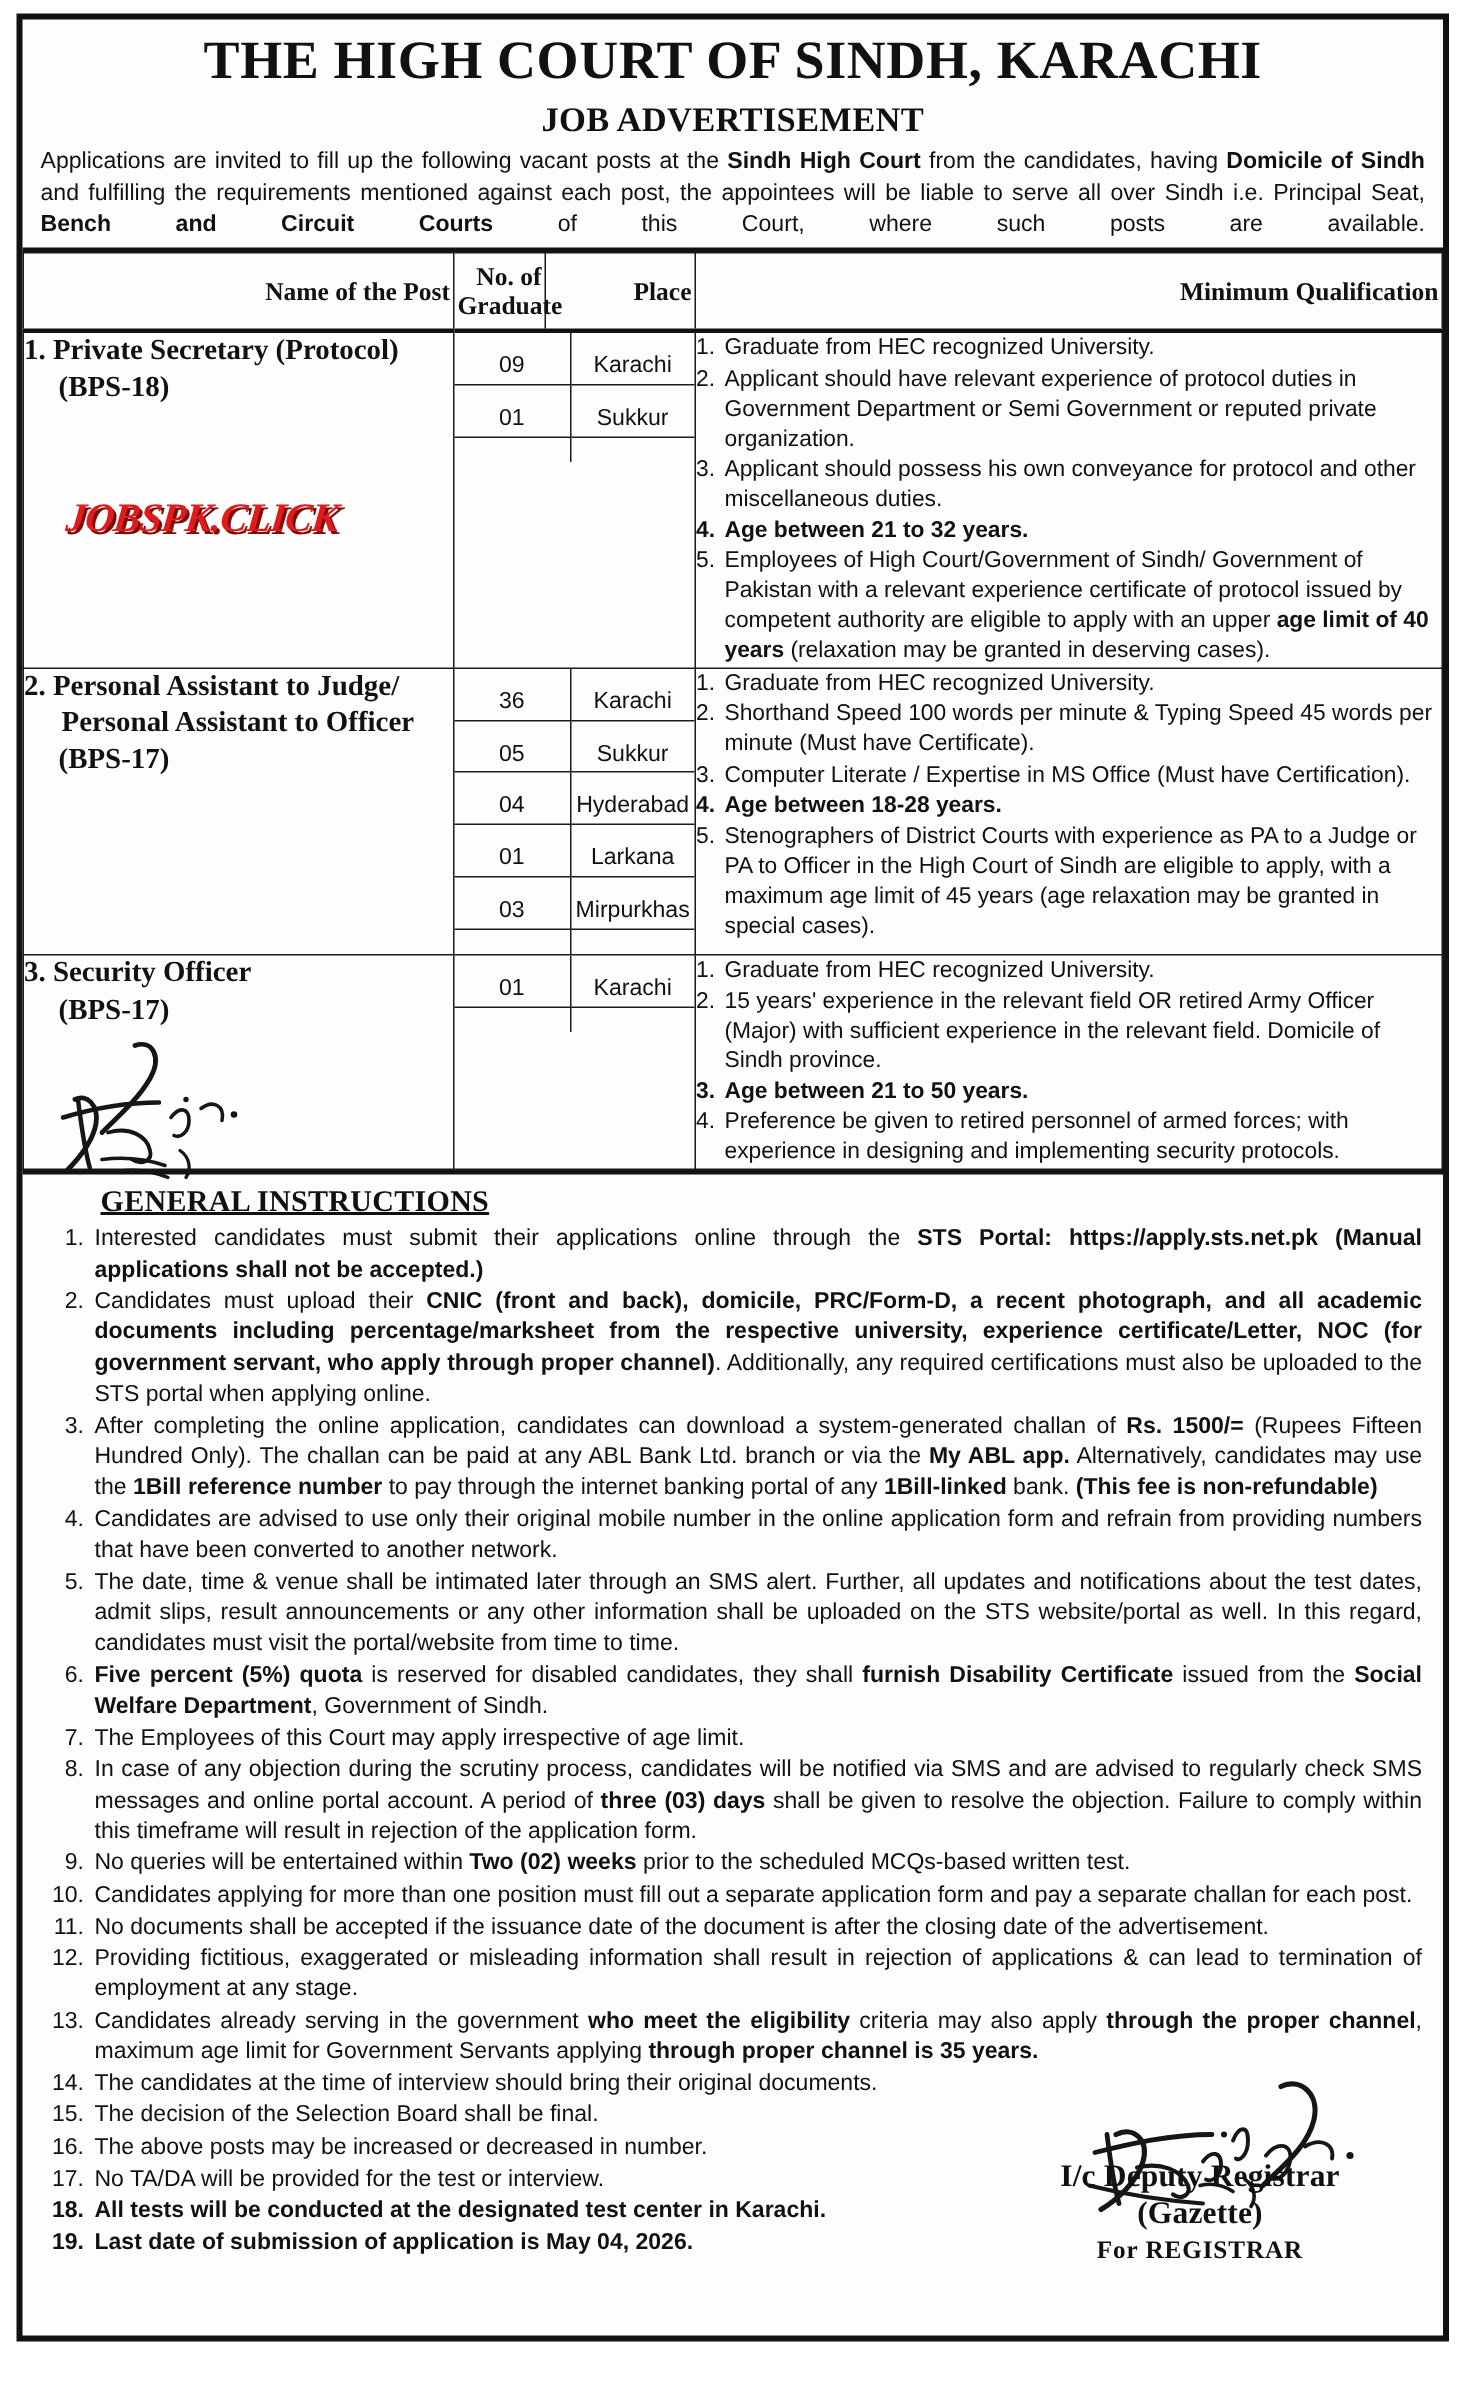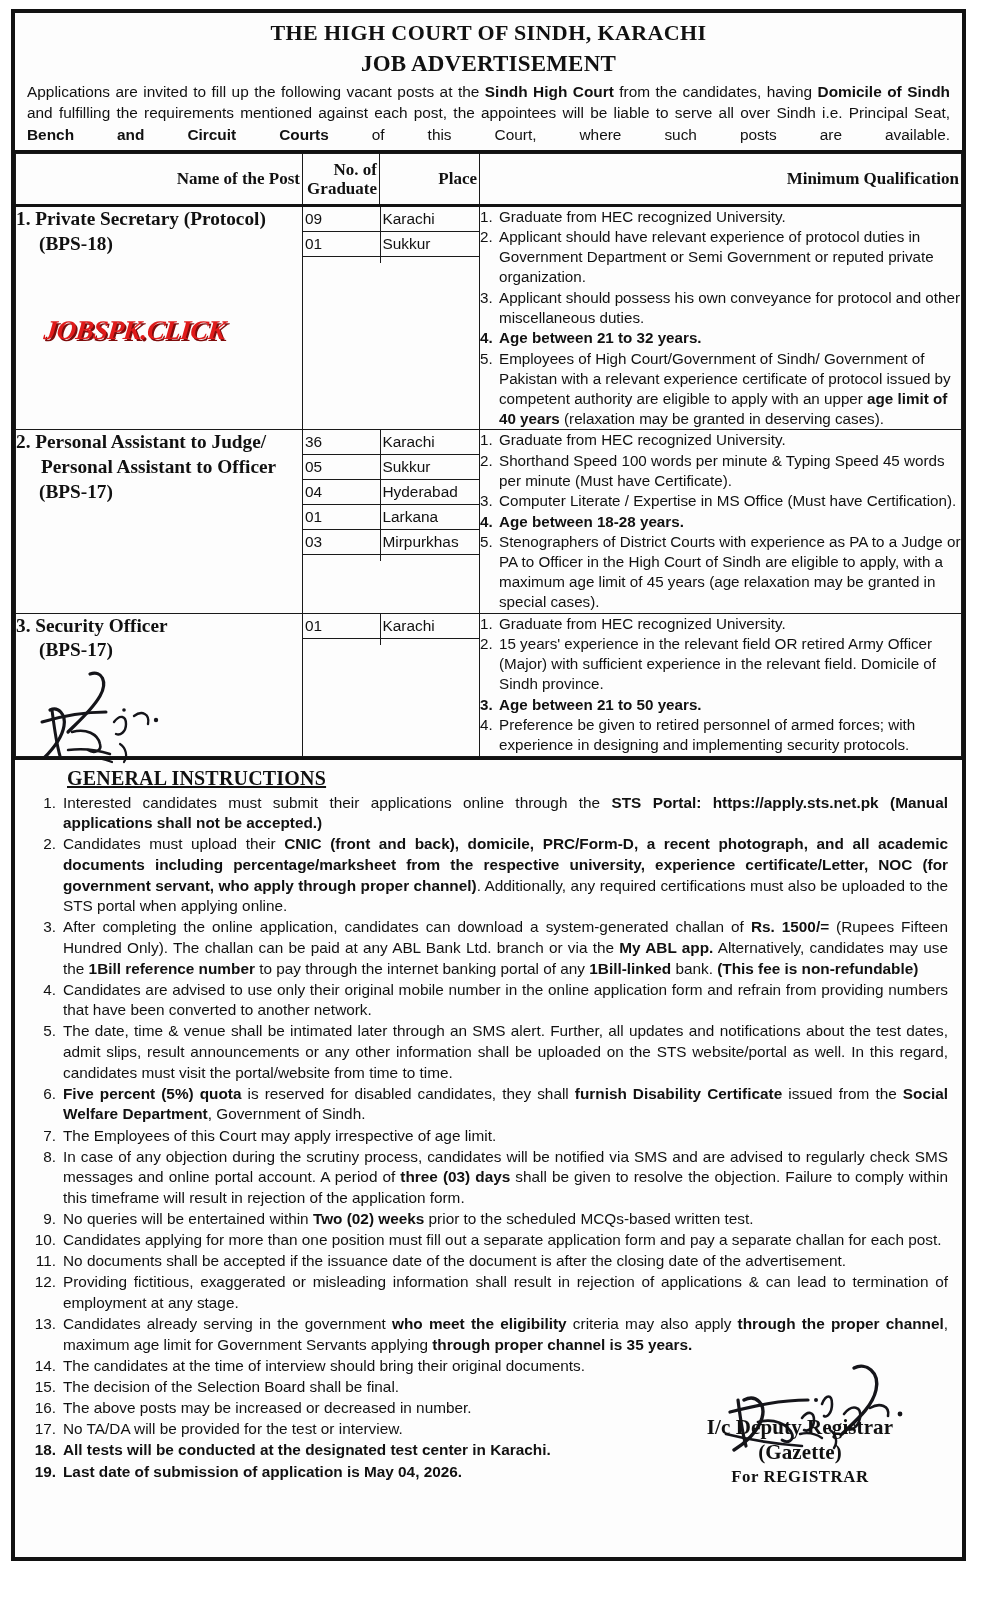--- a/index.html
+++ b/index.html
@@ -33,21 +33,21 @@
 
   
   .header-block {
     padding: 6px 12px 5px 12px;
     border-bottom: 3px solid #121212;
   }
   .main-title {
     text-align: center;
     font-family: "Liberation Serif", serif;
     font-weight: bold;
-    font-size: 22px;
+    font-size: 36px;
     letter-spacing: .4px;
     line-height: 1.1;
     margin: 2px 0 6px 0;
   }
   .refline {
     display: flex; justify-content: space-between; align-items: baseline;
     font-size: 15.2px;
     line-height: 1.25;
     margin-bottom: 1px;
   }
@@ -84,21 +84,21 @@
     border-bottom: 3px solid #121212;
     font-family: "Liberation Serif", serif;
     font-weight: bold;
     font-size: 17px;
     text-align: right;
     vertical-align: middle;
     padding: 6px 2px;
     line-height: 1.12;
   }
   .c-post  { width: 287px; }
-  .c-vac   { width: 77px; }
+  .c-vac   { width: 61px; }
   .c-place { width: 100px; }
   .c-qual  { width: auto; }
 
   td.post-cell {
     padding: 7px 6px 6px 9px;
     position: relative;
   }
   .post-name {
     font-family: "Liberation Serif", serif;
     font-weight: bold;
@@ -111,22 +111,22 @@
   td.numplace { padding: 0; }
   table.np {
     width: 100%;
     border-collapse: collapse;
     table-layout: fixed;
   }
   table.np td {
     border: none;
     border-bottom: 1.5px solid #1a1a1a;
     font-size: 15.4px;
-    text-align: left;
-    padding: 3px 2px 3px;
+    text-align: center;
+    padding: 13px 2px 3px;
     line-height: 1.16;
     height: 21px;
   }
   table.np td.vcol { width: 77px; border-right: 1.5px solid #1a1a1a; }
   table.np tr.filler td { border-bottom: none; height: auto; }
 
   td.qual-cell {
     padding: 6px 7px 6px 7px;
     font-size: 15.2px;
     line-height: 1.315;

